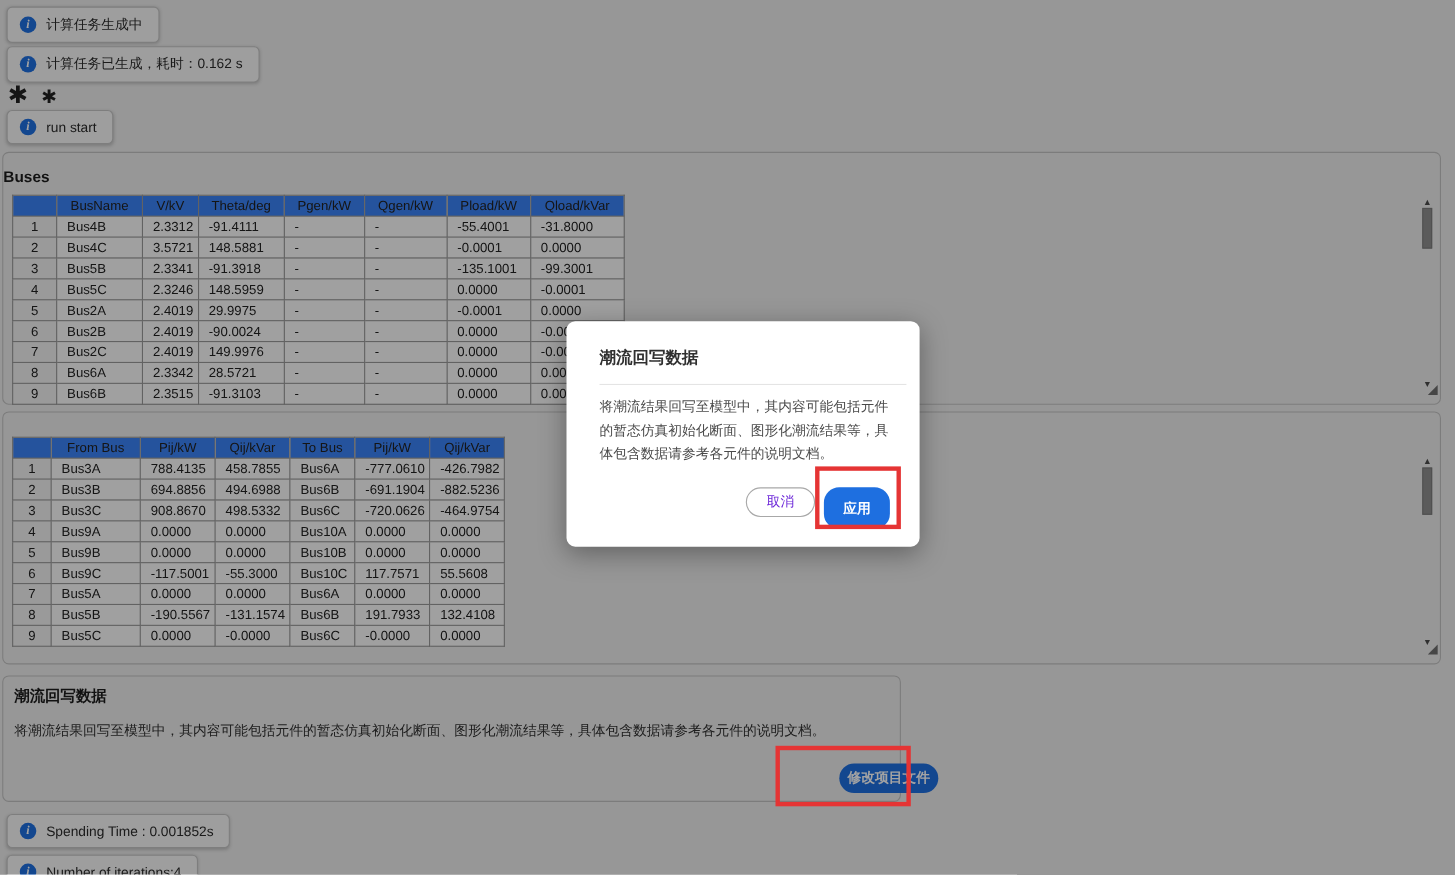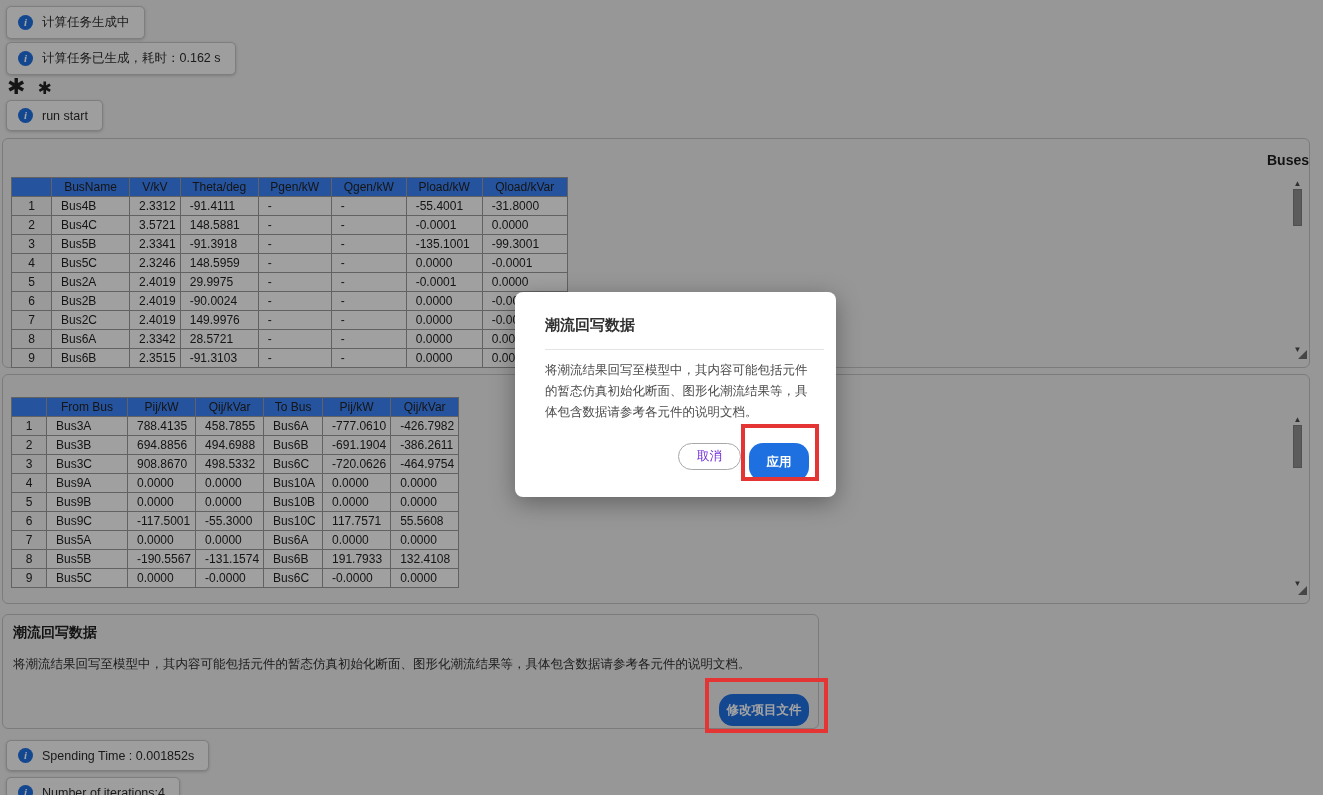--- a/index.html
+++ b/index.html
@@ -43,21 +43,21 @@
     background:#ededed;
     border:1px solid #c2c2c2;
     border-radius:6px;
   }
   #panel-buses   { left:2px; top:138px; width:1308px; height:230px; }
   #panel-branch  { left:2px; top:374px; width:1308px; height:230px; }
   #panel-writeback { left:2px; top:614px; width:817px; height:115px; }
 
   .panel-title {
     position:absolute; left:0; right:0; top:13px;
-    text-align:right; font-size:14px; font-weight:bold; color:#1d1d1d;
+    text-align:left; font-size:14px; font-weight:bold; color:#1d1d1d;
   }
 
   
   table.grid {
     position:absolute; left:8px;
     border-collapse:collapse;
     font-size:12px; color:#222;
     table-layout:fixed;
   }
   #table-buses   { top:38px; }
@@ -111,21 +111,21 @@
   }
   .pill-btn {
     position:absolute;
     border:none; border-radius:14px;
     background:#1e6fe0; color:#fff;
     font-size:12.5px; font-weight:bold;
     font-family:"Liberation Sans",sans-serif;
     cursor:pointer;
     display:flex; align-items:center; justify-content:center;
   }
-  #btn-modify { left:716px; top:79px; width:90px; height:32px;font-family:Liberation Serif, serif; }
+  #btn-modify { left:760px; top:79px; width:90px; height:27px;font-family:Liberation Serif, serif; }
 
   
   #backdrop {
     position:absolute; left:0; top:0; right:0; bottom:0;
     background:rgba(0,0,0,0.36);
     z-index:10;
   }
   #modal {
     position:absolute; left:515px; top:292px; width:321px; height:205px;
     background:#fff; border-radius:8px;
@@ -347,21 +347,21 @@
           <td>-777.0610</td>
           <td>-426.7982</td>
         </tr>
         <tr>
           <td class="idx">2</td>
           <td>Bus3B</td>
           <td>694.8856</td>
           <td>494.6988</td>
           <td>Bus6B</td>
           <td>-691.1904</td>
-          <td>-386.2611</td>
+          <td>-882.5236</td>
         </tr>
         <tr>
           <td class="idx">3</td>
           <td>Bus3C</td>
           <td>908.8670</td>
           <td>498.5332</td>
           <td>Bus6C</td>
           <td>-720.0626</td>
           <td>-464.9754</td>
         </tr>

